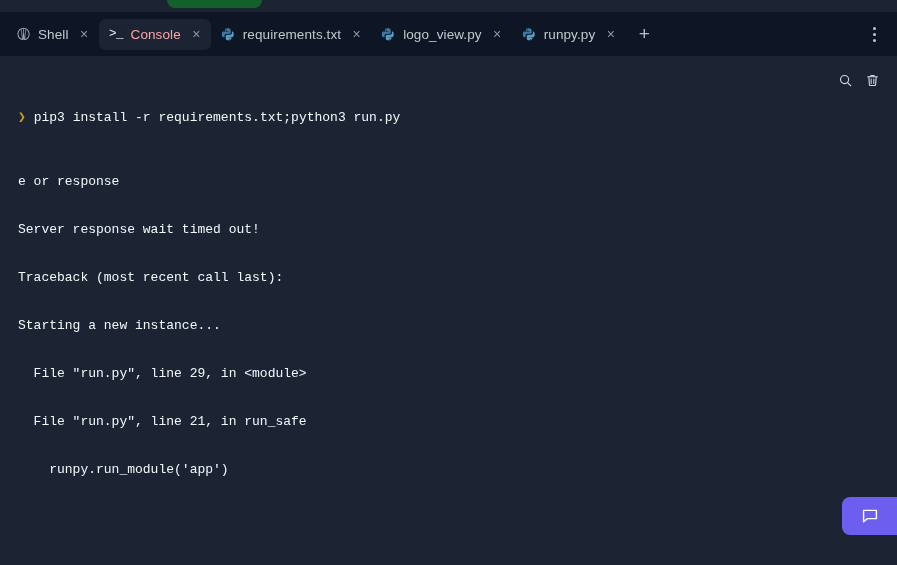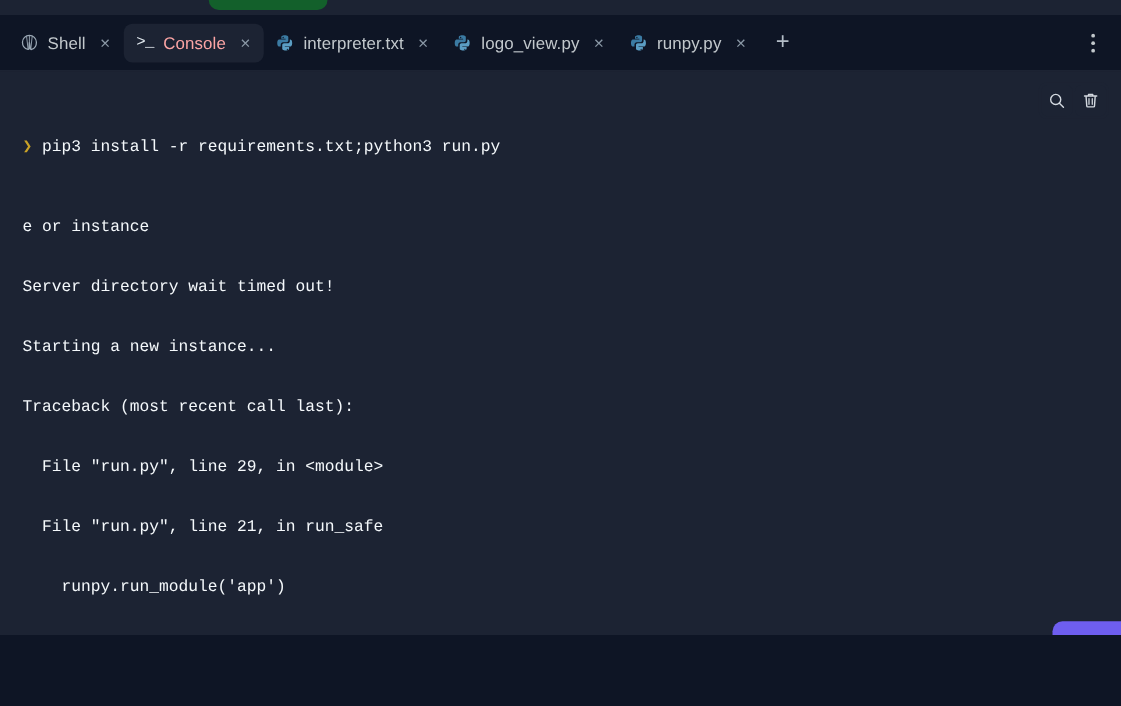--- a/index.html
+++ b/index.html
@@ -9,21 +9,21 @@
     width: 897px;
     height: 565px;
     overflow: hidden;
     background: #0e1525;
     font-family: "Liberation Sans", sans-serif;
   }
 
   #app {
     position: relative;
     width: 897px;
-    height: 508px;
+    height: 565px;
     background: #1c2333;
     overflow: hidden;
   }
 
   
   .top-strip {
     position: absolute;
     top: 0; left: 0;
     width: 897px;
     height: 12px;
@@ -227,21 +227,21 @@
       <span class="tab-close">×</span>
     </div>
 
     <div class="tab">
       <span class="tab-icon">
         <svg width="15" height="15" viewBox="0 0 16 16">
           <path d="M7.9 1.3c-1.1 0-2 .1-2.6.3-.8.2-1 .7-1 1.4v1.3h3.7v.5H2.8c-.9 0-1.6.5-1.8 1.5-.2 1.1-.2 1.8 0 3 .2.9.7 1.5 1.6 1.5h1.2V9.2c0-1 .9-1.9 1.9-1.9h3.1c.8 0 1.5-.7 1.5-1.5V3c0-.8-.7-1.4-1.5-1.5-.5-.1-1-.2-1.5-.2h.6zM5.9 2.6c.3 0 .6.3.6.6s-.3.6-.6.6-.6-.3-.6-.6.3-.6.6-.6z" fill="#3b7ba3"></path>
           <path d="M11.6 4.8v1.5c0 1-.9 1.9-1.9 1.9H6.6c-.8 0-1.5.7-1.5 1.5v2.8c0 .8.7 1.3 1.5 1.5.9.3 1.8.3 2.9 0 .7-.2 1.5-.6 1.5-1.5v-1.2H7.3v-.5h4.6c.9 0 1.2-.6 1.5-1.5.3-.9.3-1.8 0-3-.2-.9-.6-1.5-1.5-1.5h-.3zm-2.1 7.9c.3 0 .6.3.6.6s-.3.6-.6.6-.6-.3-.6-.6.3-.6.6-.6z" fill="#5b9ec4"></path>
         </svg>
       </span>
-      <span class="tab-label">interpreter.txt</span>
+      <span class="tab-label">requirements.txt</span>
       <span class="tab-close">×</span>
     </div>
 
     <div class="tab">
       <span class="tab-icon">
         <svg width="15" height="15" viewBox="0 0 16 16">
           <path d="M7.9 1.3c-1.1 0-2 .1-2.6.3-.8.2-1 .7-1 1.4v1.3h3.7v.5H2.8c-.9 0-1.6.5-1.8 1.5-.2 1.1-.2 1.8 0 3 .2.9.7 1.5 1.6 1.5h1.2V9.2c0-1 .9-1.9 1.9-1.9h3.1c.8 0 1.5-.7 1.5-1.5V3c0-.8-.7-1.4-1.5-1.5-.5-.1-1-.2-1.5-.2h.6zM5.9 2.6c.3 0 .6.3.6.6s-.3.6-.6.6-.6-.3-.6-.6.3-.6.6-.6z" fill="#3b7ba3"></path>
           <path d="M11.6 4.8v1.5c0 1-.9 1.9-1.9 1.9H6.6c-.8 0-1.5.7-1.5 1.5v2.8c0 .8.7 1.3 1.5 1.5.9.3 1.8.3 2.9 0 .7-.2 1.5-.6 1.5-1.5v-1.2H7.3v-.5h4.6c.9 0 1.2-.6 1.5-1.5.3-.9.3-1.8 0-3-.2-.9-.6-1.5-1.5-1.5h-.3zm-2.1 7.9c.3 0 .6.3.6.6s-.3.6-.6.6-.6-.3-.6-.6.3-.6.6-.6z" fill="#5b9ec4"></path>
         </svg>
       </span>
@@ -269,24 +269,24 @@
       <i></i>
       <i></i>
     </div>
   </div>
 
   <div class="console">
     <div class="lines">
 
       <div class="line ln-prompt"><span class="prompt-mark">❯</span> <span>pip3 install -r requirements.txt;python3 run.py</span></div>
 
-      <div class="line">e or instance</div>
-      <div class="line">Server directory wait timed out!</div>
+      <div class="line">e or response</div>
+      <div class="line">Server response wait timed out!</div>
+      <div class="line">Traceback (most recent call last):</div>
       <div class="line">Starting a new instance...</div>
-      <div class="line">Traceback (most recent call last):</div>
       <div class="line">  File "run.py", line 29, in &lt;module&gt;</div>
       <div class="line">  File "run.py", line 21, in run_safe</div>
       <div class="line">    runpy.run_module('app')</div>
       
       
       
       
       
       
       

